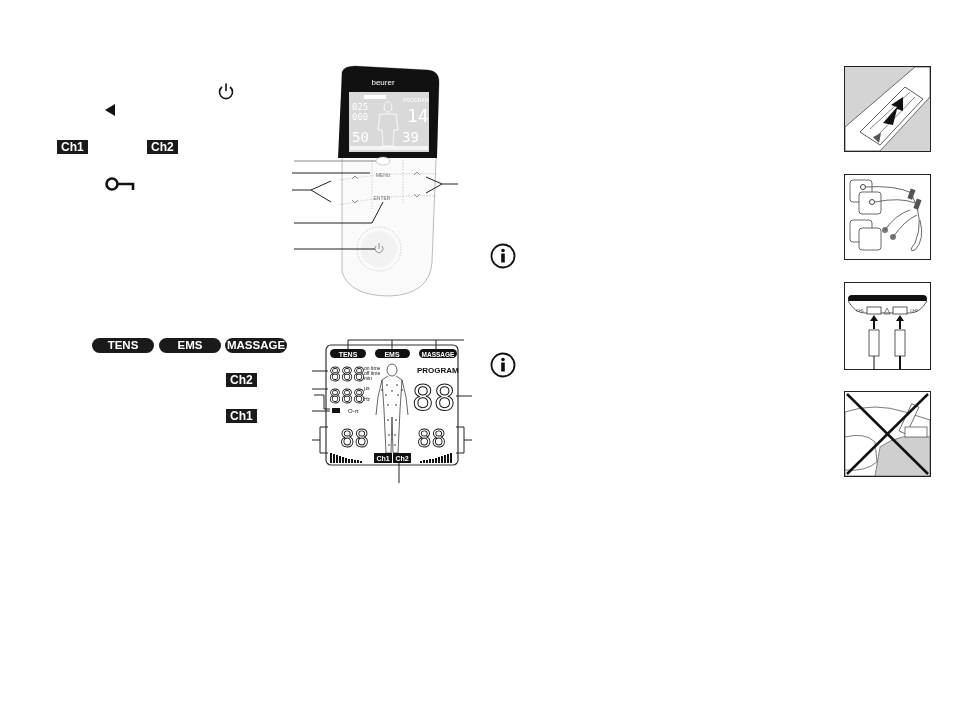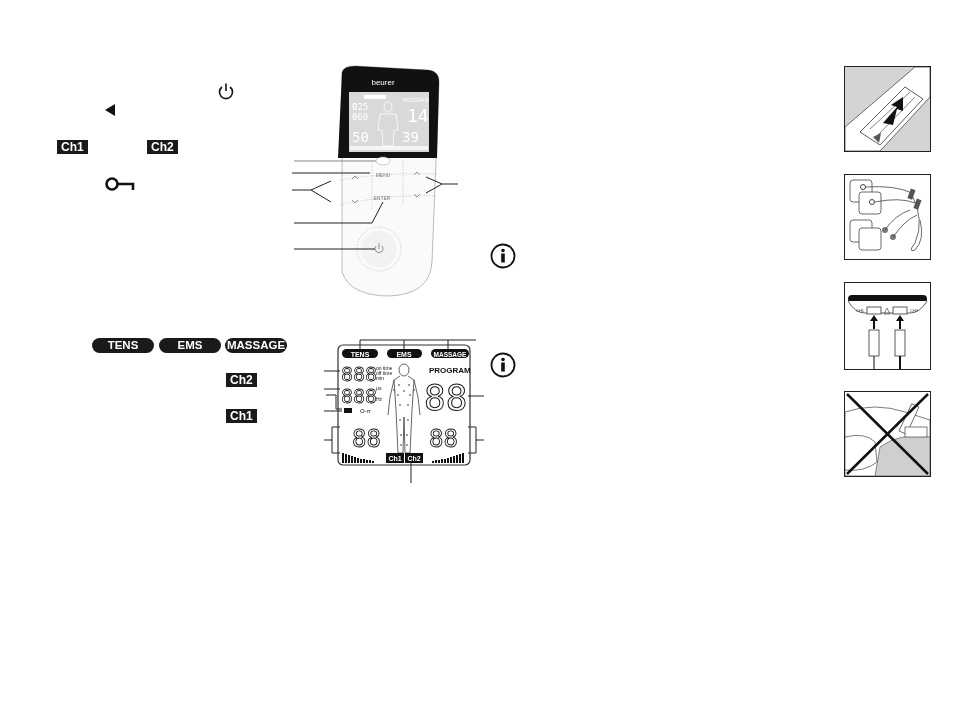--- a/index.html
+++ b/index.html
@@ -88,21 +88,21 @@
     </g>
   </svg>
 </div>
 
 <div class="pill" style="left:92px;top:338px;width:62px;">TENS</div>
 <div class="pill" style="left:159px;top:338px;width:62px;">EMS</div>
 <div class="pill" style="left:225px;top:338px;width:62px;">MASSAGE</div>
 <div class="chip" style="left:226px;top:373px;">Ch2</div>
 <div class="chip" style="left:226px;top:409px;">Ch1</div>
 
-<div class="abs" style="left:324px;top:335px;width:160px;height:150px;">
+<div class="abs" style="left:312px;top:335px;width:160px;height:150px;">
   <svg width="160" height="150" viewBox="0 0 160 150">
     <rect x="14" y="10" width="132" height="120" rx="5" fill="#fff" stroke="#333" stroke-width="1.2"></rect>
 
     <rect x="18" y="14" width="36" height="9" rx="4.5" fill="#111"></rect>
     <text x="36" y="21.5" font-family="Liberation Sans, sans-serif" font-size="7" font-weight="bold" fill="#fff" text-anchor="middle">TENS</text>
     <rect x="63" y="14" width="35" height="9" rx="4.5" fill="#111"></rect>
     <text x="80" y="21.5" font-family="Liberation Sans, sans-serif" font-size="7" font-weight="bold" fill="#fff" text-anchor="middle">EMS</text>
     <rect x="107" y="14" width="38" height="9" rx="4.5" fill="#111"></rect>
     <text x="126" y="21.5" font-family="Liberation Sans, sans-serif" font-size="6.5" font-weight="bold" fill="#fff" text-anchor="middle">MASSAGE</text>
 

